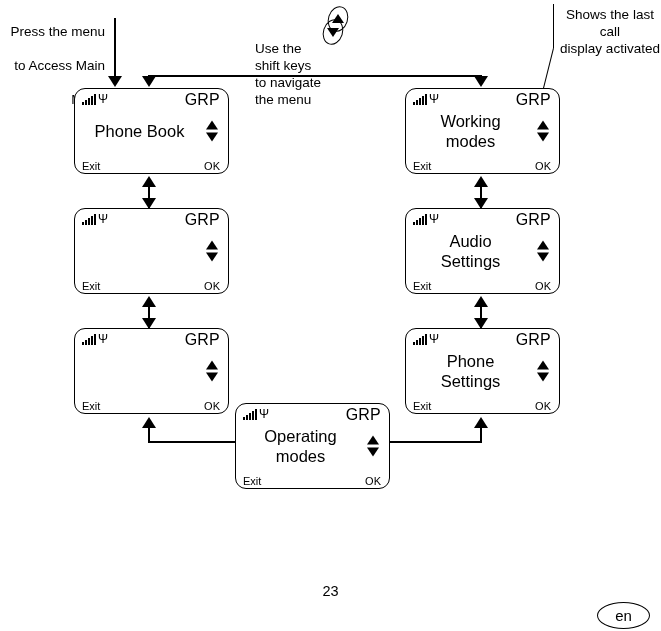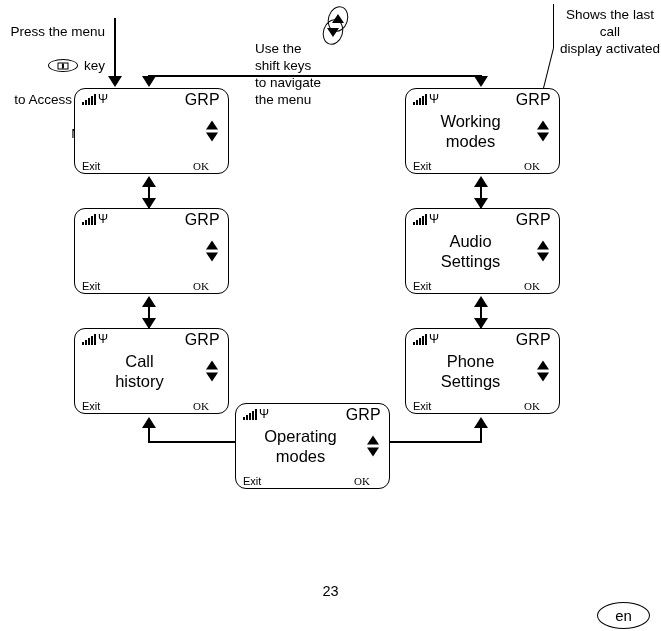--- a/index.html
+++ b/index.html
@@ -185,21 +185,21 @@
     border-right: 6px solid transparent;
   }
   .screen .updown .t.up   { border-bottom: 9px solid #000; }
   .screen .updown .t.down { border-top: 9px solid #000; }
   .screen .softkey {
     position: absolute;
     bottom: 1px;
     font-size: 11px;
   }
   .screen .softkey.left  { left: 7px; }
-  .screen .softkey.right { right: 19px; font-family: Liberation Serif, serif; }
+  .screen .softkey.right { right: 8px; }
 
   
   .signal {
     position: absolute;
     left: 7px;
     top: 3px;
     display: flex;
     align-items: flex-end;
     height: 13px;
   }
@@ -257,24 +257,20 @@
     align-items: center;
     justify-content: center;
     font-size: 15px;
   }
 </style>
 </head>
 <body>
 
 <div class="annot" id="annot-menu-key">
   <span class="ln">Press the menu</span>
-  <span class="ln row2">
-    <span class="menu-key-icon"><span class="sq"></span></span>
-    <span>key</span>
-  </span>
   <span class="ln">to Access Main</span>
   <span class="ln">Menu</span>
 </div>
 
 <div class="annot" id="annot-shift">Use the
 shift keys
 to navigate
 the menu</div>
 <div class="shift-key-icon">
   <span class="ov up"></span>
@@ -326,20 +322,23 @@
     <span class="signal">
       <i class="bar b1"></i>
         <i class="bar b2"></i>
         <i class="bar b3"></i>
         <i class="bar b4"></i>
         <i class="bar b5"></i>
       <span class="ant">Ψ</span>
     </span>
     <span class="grp">GRP</span>
   </div>
+  <div class="body">
+    <span class="line">Phone Book</span>
+  </div>
   <div class="updown">
     <span class="t up"></span>
     <span class="t down"></span>
   </div>
   <span class="softkey left">Exit</span>
   <span class="softkey right">OK</span>
 </div>
 
 <div class="screen" id="screen-messages" style="left:74px; top:208px;">
   <div class="statusbar">
@@ -365,24 +364,20 @@
   <div class="statusbar">
     <span class="signal">
       <i class="bar b1"></i>
         <i class="bar b2"></i>
         <i class="bar b3"></i>
         <i class="bar b4"></i>
         <i class="bar b5"></i>
       <span class="ant">Ψ</span>
     </span>
     <span class="grp">GRP</span>
-  </div>
-  <div class="body">
-    <span class="line">Call</span>
-    <span class="line">history</span>
   </div>
   <div class="updown">
     <span class="t up"></span>
     <span class="t down"></span>
   </div>
   <span class="softkey left">Exit</span>
   <span class="softkey right">OK</span>
 </div>
 
 <div class="screen" id="screen-working-modes" style="left:405px; top:88px;">

